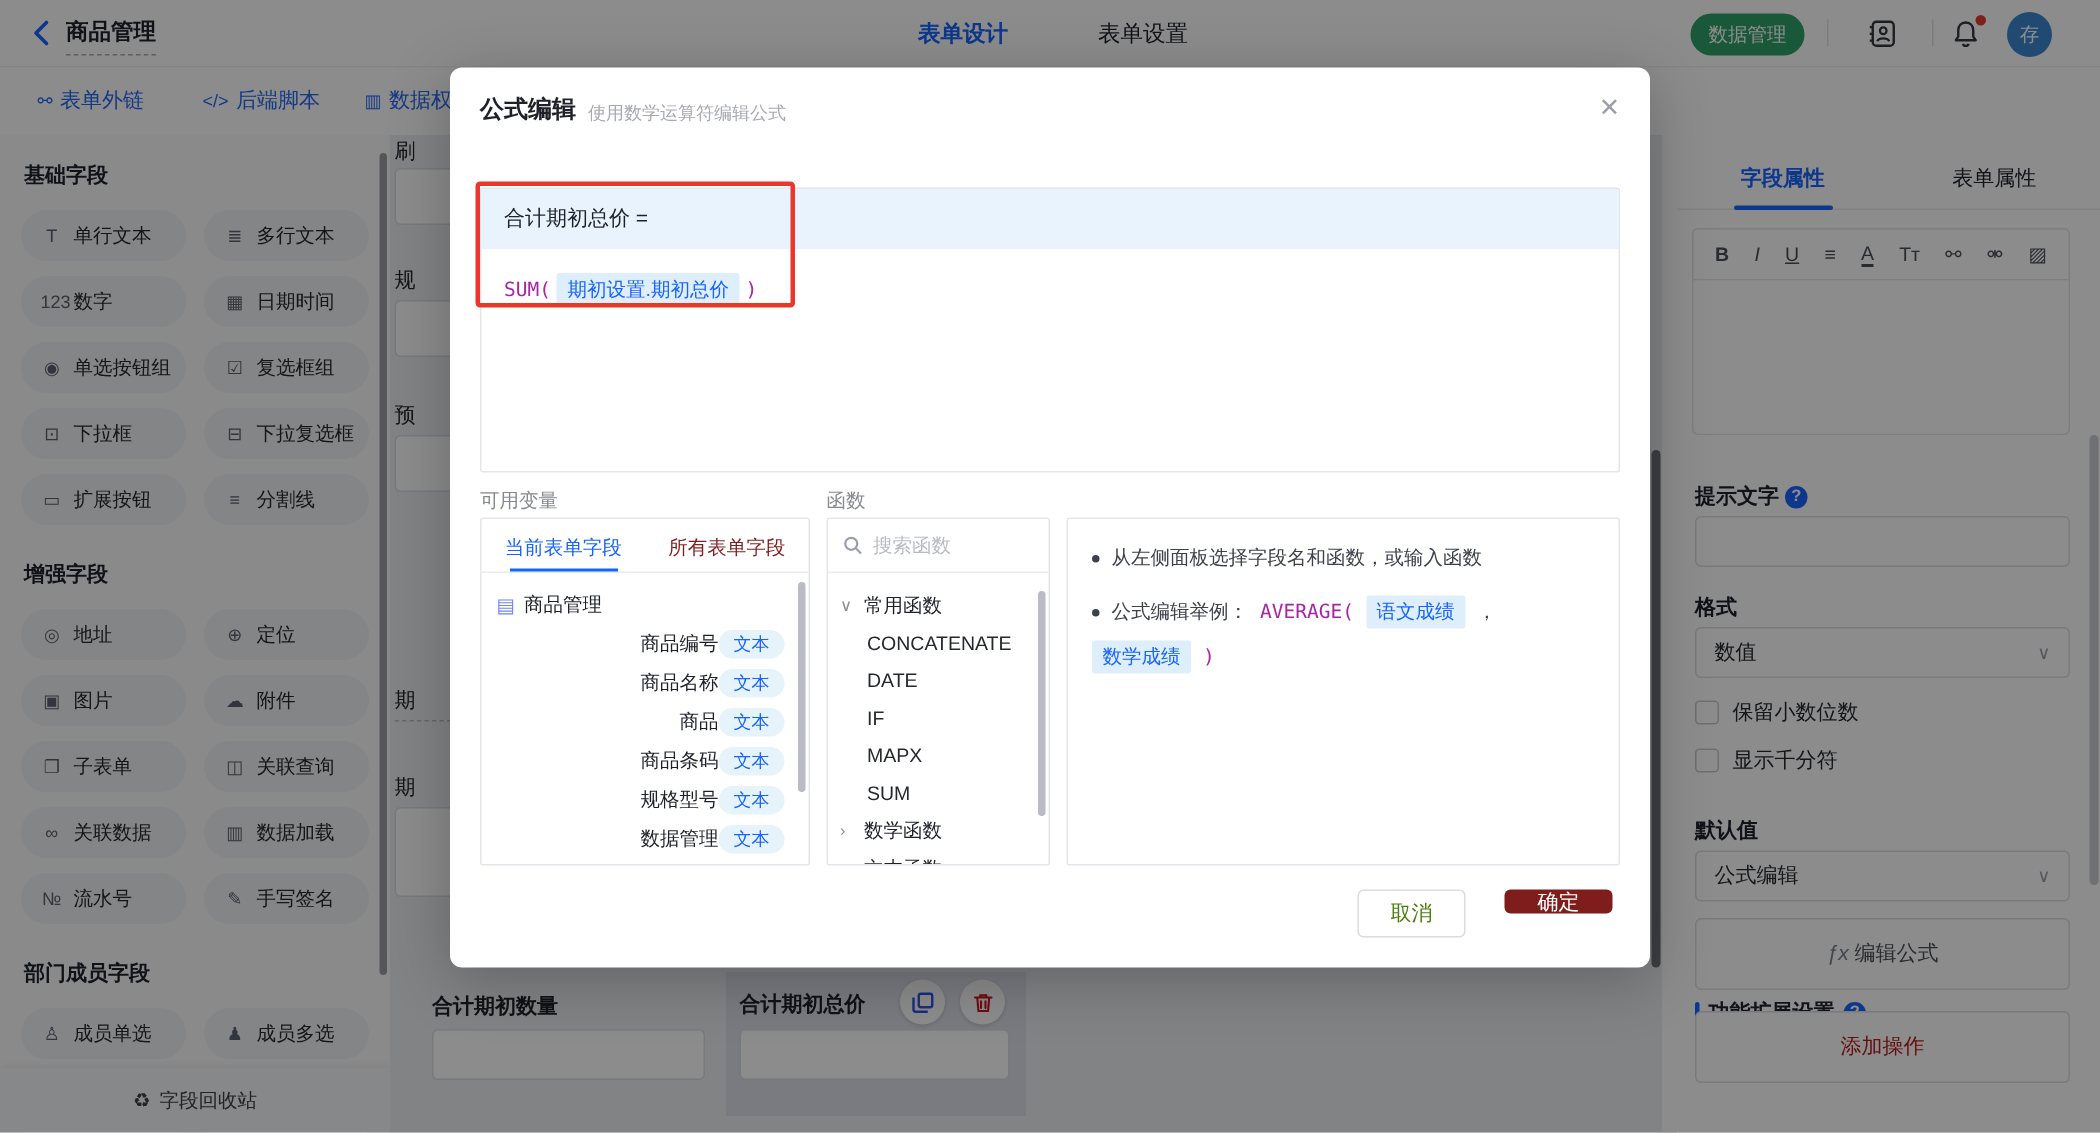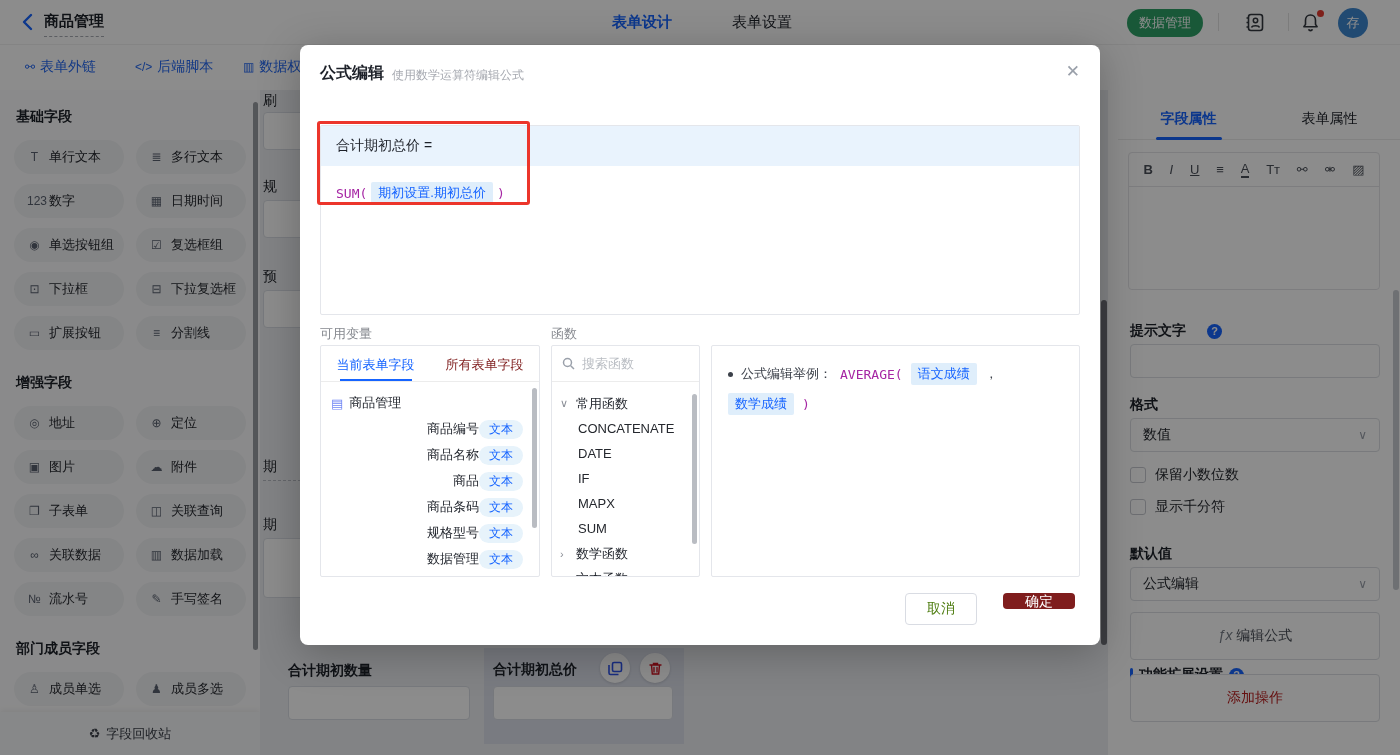--- a/index.html
+++ b/index.html
@@ -52,21 +52,21 @@
   
   .props { position:absolute; left:1118px; top:90px; width:282px; height:665px; background:#fff; }
   .props-tabs { position:absolute; left:0; top:14px; width:282px; height:36px; display:flex; border-bottom:1px solid #ececec; }
   .ptab { flex:1; text-align:center; font-size:14px; color:#1d2129; cursor:pointer; position:relative; padding-top:6px; }
   .ptab.active { color:#1664ff; font-weight:bold; }
   .ptab.active::after { content:""; position:absolute; left:50%; transform:translateX(-50%); bottom:-1px; width:66px; height:3px; background:#1664ff; border-radius:2px; }
   .rt-box { position:absolute; left:10px; top:62px; width:252px; border:1px solid #e3e4e8; border-radius:4px; }
   .rt-toolbar { height:34px; border-bottom:1px solid #e3e4e8; display:flex; align-items:center; justify-content:space-around; padding:0 6px; }
   .rt-toolbar span { font-size:13px; color:#4a4f58; cursor:pointer; }
   .rt-area { height:102px; background:#fff; border-radius:0 0 4px 4px; cursor:text; }
-  .prop-label { position:absolute; left:12px; font-size:14px; font-weight:bold; color:#1d2129; display:flex; align-items:center; gap:21px; }
+  .prop-label { position:absolute; left:12px; font-size:14px; font-weight:bold; color:#1d2129; display:flex; align-items:center; gap:4px; }
   .help { width:15px; height:15px; border-radius:50%; background:#1664ff; color:#fff; font-size:11px; display:inline-flex; align-items:center; justify-content:center; font-weight:bold; }
   .prop-input { position:absolute; left:12px; width:250px; height:34px; border:1px solid #dcdee3; border-radius:4px; background:#fff; }
   .prop-select { position:absolute; left:12px; width:250px; height:34px; border:1px solid #dcdee3; border-radius:4px; background:#fff; font-size:14px; color:#25282e; display:flex; align-items:center; justify-content:space-between; padding:0 12px; cursor:pointer; }
   .chev { color:#9aa0aa; font-size:12px; }
   .cb-row { position:absolute; left:12px; display:flex; align-items:center; gap:9px; font-size:14px; color:#25282e; }
   .cb { width:16px; height:16px; border:1px solid #c6c9cf; border-radius:3px; background:#fff; cursor:pointer; flex:0 0 auto; }
   .btn-gray { position:absolute; left:12px; width:250px; height:48px; border:1px solid #dcdee3; background:#fff; border-radius:4px; font-size:14px; color:#4a4f58; }
   .ext-title { position:absolute; left:12px; font-size:14px; font-weight:bold; display:flex; align-items:center; gap:6px; }
   .ext-title::before { content:""; width:3px; height:14px; background:#1664ff; border-radius:2px; display:inline-block; }
   .props-scroll { position:absolute; right:1px; top:200px; width:6px; height:300px; border-radius:3px; background:#c9ccd2; }
@@ -470,20 +470,24 @@
         <span>文本函数</span>
       </div>
     </div>
     <span class="f-scroll"></span>
   </div>
 
   <div class="m-panel" style="left:411px; width:369px">
     <div class="hints">
       <div class="hint-line">
         <span class="bullet"></span>
+        <span>从左侧面板选择字段名和函数，或输入函数</span>
+      </div>
+      <div class="hint-line">
+        <span class="bullet"></span>
         <span>公式编辑举例：</span>
         <span class="fn-purple">AVERAGE(</span>
         <span class="chip">语文成绩</span>
         <span>，</span>
         <span class="chip">数学成绩</span>
         <span class="fn-purple">)</span>
       </div>
     </div>
   </div>
 

